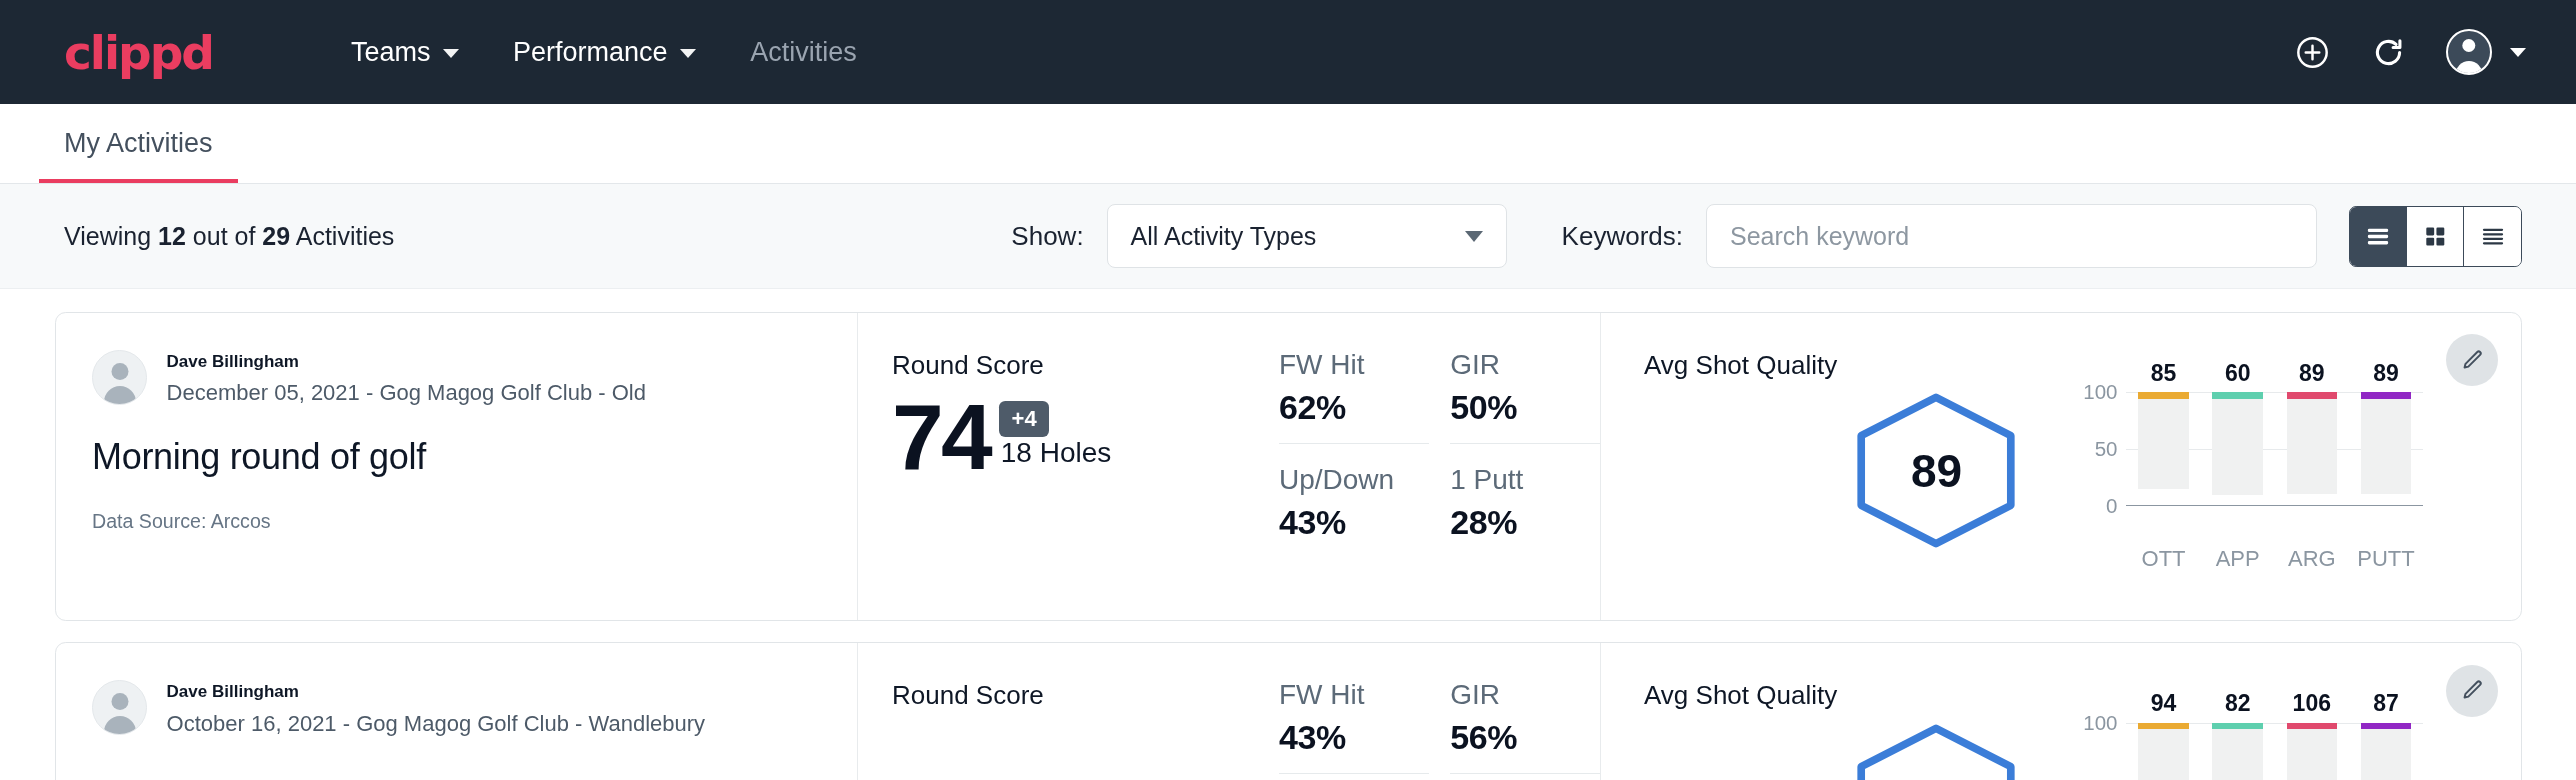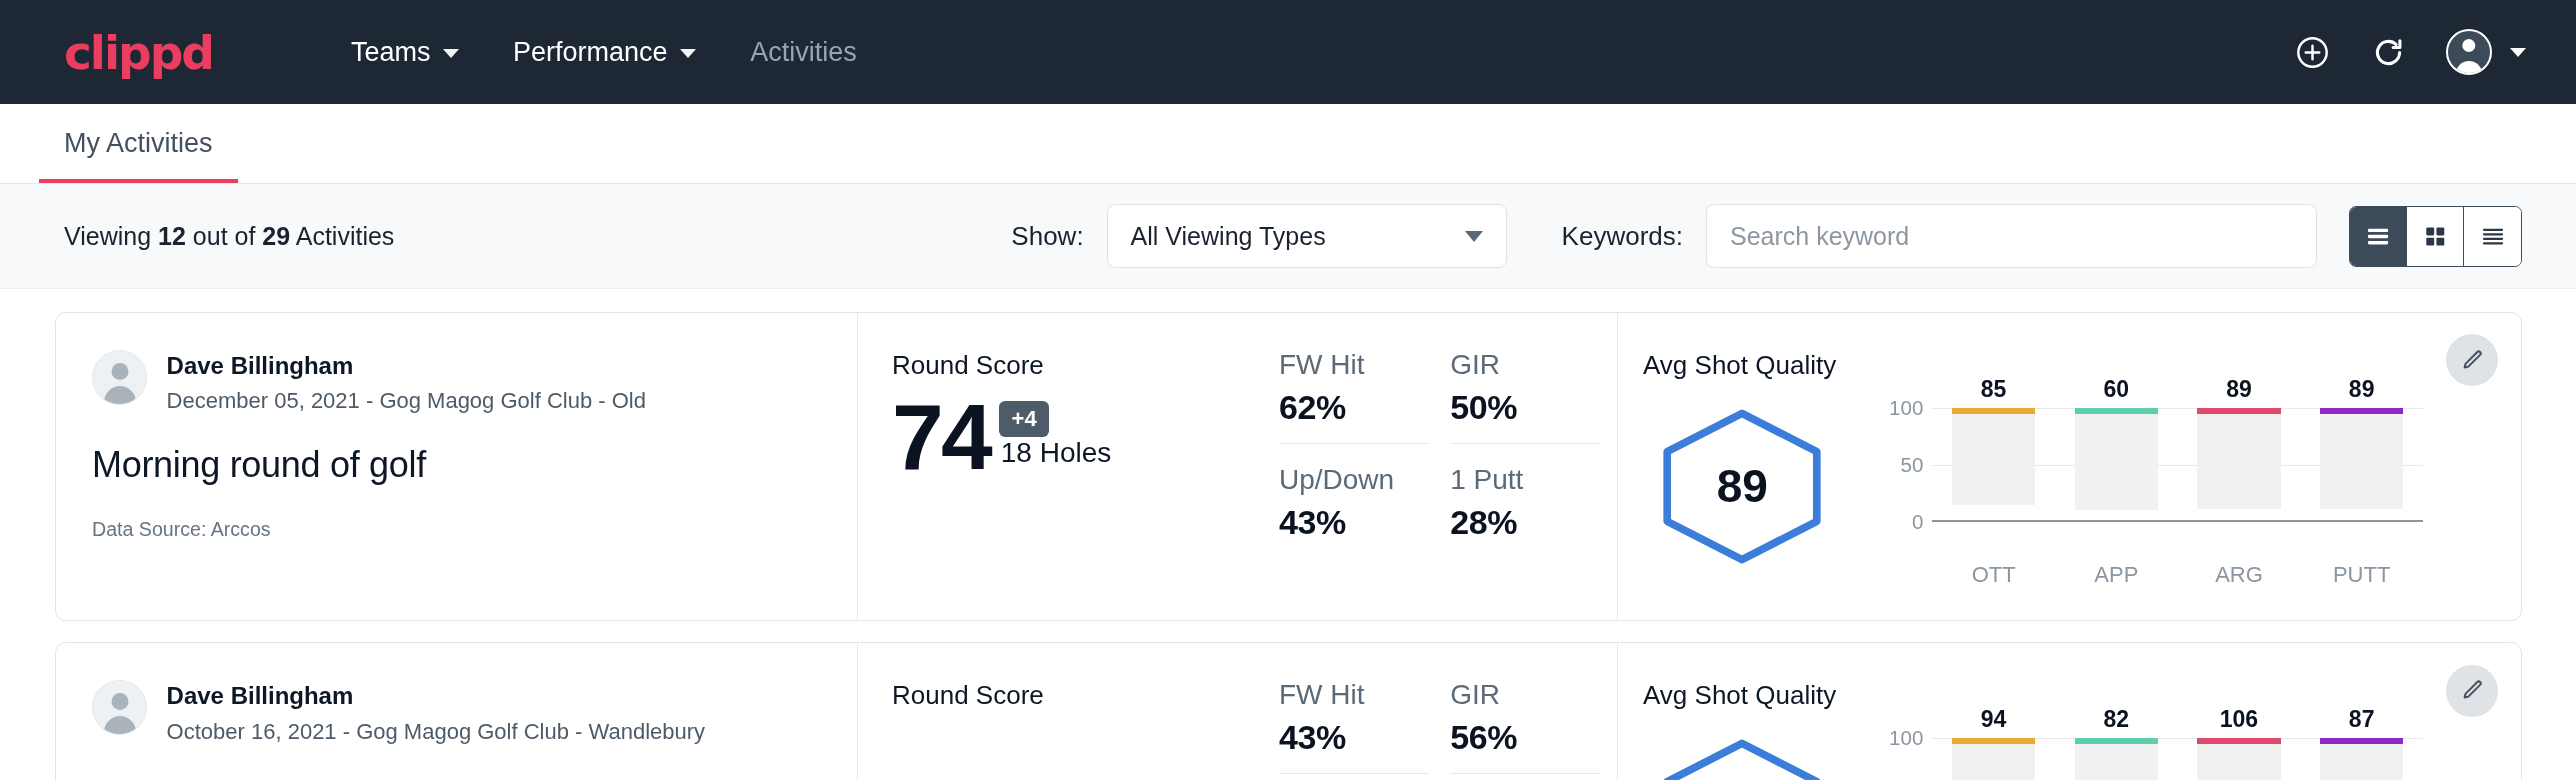--- a/index.html
+++ b/index.html
@@ -203,21 +203,21 @@
   }
   .pl-avatar .h {
     position: absolute; top: 11.6px; left: 50%; transform: translateX(-50%);
     width: 17px; height: 17px; border-radius: 50%; background: #a9b3bc;
   }
   .pl-avatar .b {
     position: absolute; bottom: -4.5px; left: 50%; transform: translateX(-50%);
     width: 32px; height: 23px; border-radius: 16px 16px 0 0; background: #a9b3bc;
   }
   .who-txt { padding-top: 1.8px; }
-  .pname { font-size: 24px; font-weight: 700; color: #0e1726; line-height: 1.15; }
+  .pname { font-size: 17px; font-weight: 700; color: #0e1726; line-height: 1.15; }
   .pmeta { font-size: 22px; color: #4d5a68; margin-top: 9px; }
   .ctitle {
     font-size: 36px; font-weight: 400; color: #0e1726;
     margin-top: 30px; letter-spacing: -0.3px;
   }
   .csrc { font-size: 19.6px; color: #667585; margin-top: 32px; }
 
   .col-score {
     width: 421px;
     padding: 37px 0 30px 34px;
@@ -253,25 +253,24 @@
     column-gap: 21.4px;
     align-content: start;
   }
   .stat { padding-right: 12.5px; }
   .stat.topline { border-bottom: 0.9px solid #e6eaec; padding-bottom: 16px; margin-bottom: 19.6px; }
   .stat-lbl { font-size: 28px; color: #5c6a78; }
   .stat-val { font-size: 34px; font-weight: 700; color: #0b1220; margin-top: 7.1px; letter-spacing: -0.4px; }
 
   .col-quality {
     flex: 1;
-    padding: 37px 98px 30px 25px;
+    padding: 37px 98px 30px 43px;
     border-left: 0.9px solid #e8ebed;
     display: flex;
-    flex-direction: column;
-    margin-left: 17px;
+    flex-direction: row;
   }
   .q-body { display: flex; align-items: center; margin-top: 1.8px; flex: 1; }
   .hexwrap { position: relative; width: 170px; height: 157px; flex: none; margin-left: 14.3px; }
   .hex-num {
     position: absolute; inset: 0;
     display: flex; align-items: center; justify-content: center;
     font-size: 46px; font-weight: 700; color: #0b1220;
   }
 
   
@@ -375,21 +374,21 @@
     <span>Viewing</span>
     <b>12</b>
     <span>out of</span>
     <b>29</b>
     <span>Activities</span>
   </div>
 
   <div class="filter-mid">
     <span class="lbl">Show:</span>
     <div class="select">
-      <span>All Viewing Types</span>
+      <span>All Activity Types</span>
       <span class="sel-chev"></span>
     </div>
 
     <div class="kw-wrap">
       <span class="lbl">Keywords:</span>
       <input class="kw-input" type="text" placeholder="Search keyword" style="">
     </div>
 
     <div class="viewtoggle">
       <div class="vt-btn active">

